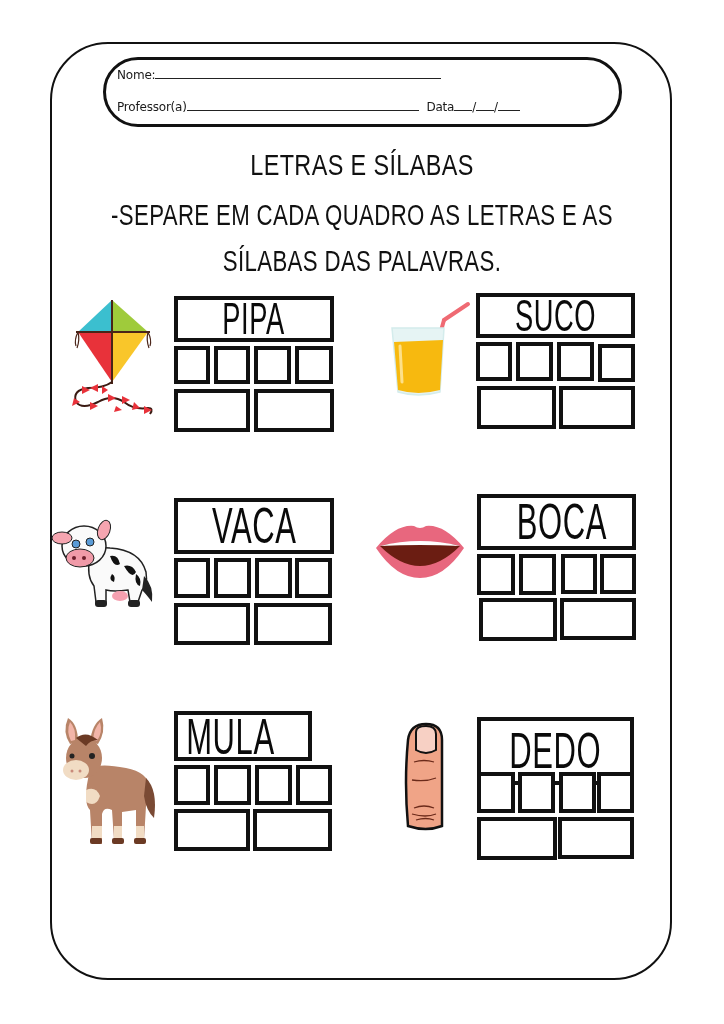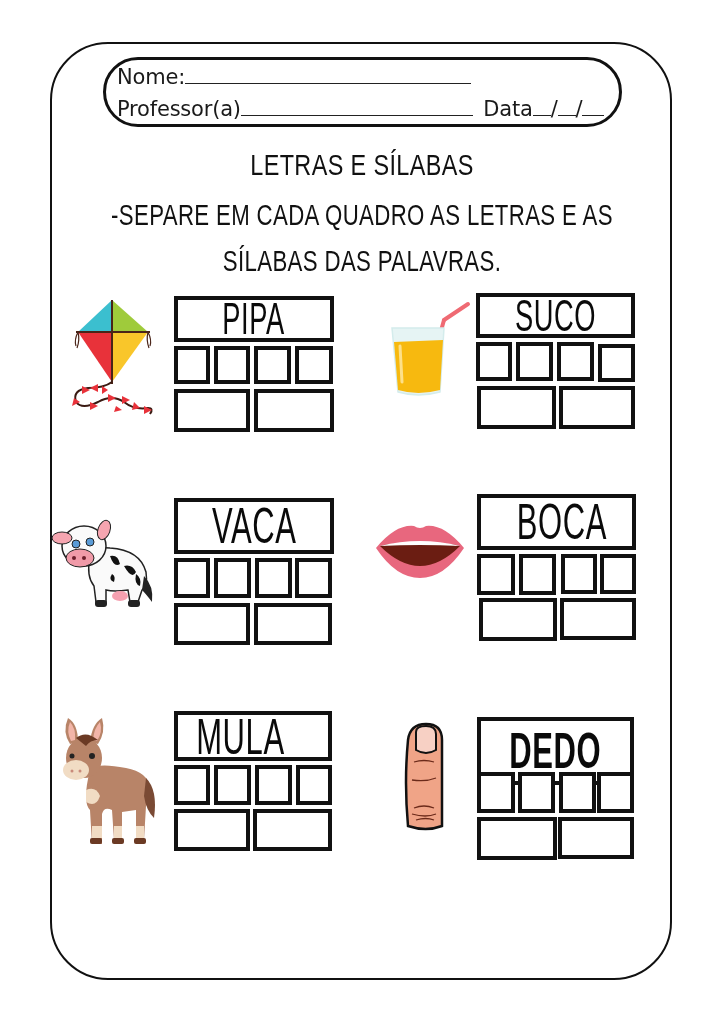--- a/index.html
+++ b/index.html
@@ -1,19 +1,19 @@
 <!DOCTYPE html>
 <html><head>
 <meta charset="utf-8">
 <style>
   html, body { margin:0; padding:0; background:#ffffff; }
   body { width:724px; height:1024px; position:relative; overflow:hidden; font-family:"Liberation Sans", sans-serif; color:#000; }
   .frame { position:absolute; left:50px; top:42px; width:622px; height:938px; border:2.5px solid #111; border-radius:58px; box-sizing:border-box; }
   .header-box { position:absolute; left:103px; top:57px; width:519px; height:70px; border:3px solid #111; border-radius:36px; box-sizing:border-box; }
-  .hdr-line { position:absolute; font-family:"DejaVu Sans", sans-serif; font-size:21px; color:#1a1a1a; white-space:nowrap; letter-spacing:-0.2px; }
+  .hdr-line { position:absolute; font-family:"DejaVu Sans", sans-serif; font-size:12px; color:#1a1a1a; white-space:nowrap; letter-spacing:-0.2px; }
   .hdr-line .blank { display:inline-block; border-bottom:1.3px solid #222; height:13px; vertical-align:baseline; }
   .title { position:absolute; left:0; width:724px; text-align:center; font-family:"Liberation Sans Narrow","Liberation Sans", sans-serif; font-size:30px; transform:scaleX(0.78); transform-origin:center; letter-spacing:0.5px; color:#111; white-space:nowrap; }
   .block { position:absolute; }
   .word-box { position:absolute; left:0; border:4px solid #111; box-sizing:border-box; display:flex; align-items:center; justify-content:center; overflow:hidden; }
   .word-box span { font-family:"Liberation Sans", sans-serif; font-size:44px; transform:scaleX(0.62); display:inline-block; line-height:1; letter-spacing:1px; color:#0a0a0a; }
   .letter-box, .syll-box { position:absolute; border:4px solid #111; box-sizing:border-box; background:#fff; }
   .pic { position:absolute; }
 </style>
 </head>
 <body>
@@ -152,38 +152,38 @@
   <path d="M44,8 Q38,14 37,26 L41,27 Q47,18 44,8 Z" fill="#f2b5a8"></path>
   <ellipse cx="28" cy="44" rx="18" ry="20" fill="#b88468"></ellipse>
   <path d="M20,24 q10,-8 22,2 q-8,0 -12,6z" fill="#6b3a24"></path>
   <ellipse cx="20" cy="56" rx="13" ry="10" fill="#f1dcc4"></ellipse>
   <circle cx="36" cy="42" r="3" fill="#222"></circle>
     <circle cx="16" cy="42" r="2.5" fill="#222"></circle>
   <circle cx="16" cy="57" r="1.5" fill="#c98a7a"></circle>
     <circle cx="24" cy="57" r="1.5" fill="#c98a7a"></circle>
 </svg>
 <div class="block" style="left:174px; top:711px;">
-  <div class="word-box" style="top:0; width:158px; height:50px;">
+  <div class="word-box" style="top:0; width:138px; height:50px;">
       <span style="font-size:50px; margin-right:26px; margin-top:2px;">MULA</span>
     </div>
   <div class="letter-box" style="left:0; top:54px; width:36px; height:40px;"></div>
   <div class="letter-box" style="left:40px; top:54px; width:37px; height:40px;"></div>
   <div class="letter-box" style="left:81px; top:54px; width:37px; height:40px;"></div>
   <div class="letter-box" style="left:122px; top:54px; width:36px; height:40px;"></div>
   <div class="syll-box" style="left:0; top:98px; width:76px; height:42px;"></div>
   <div class="syll-box" style="left:79px; top:98px; width:79px; height:42px;"></div>
 </div>
 
 <svg class="pic" style="left:404px; top:722px;" width="44" height="110" viewBox="0 0 44 110">
   <path d="M4,18 Q6,2 22,2 Q38,2 38,18 L38,104 Q22,110 4,104 Q0,60 4,18 Z" fill="#f0a487" stroke="#111" stroke-width="2.5"></path>
   <path d="M12,10 Q12,4 22,4 Q32,4 32,12 L32,28 Q22,34 12,28 Z" fill="#f7d0c4" stroke="#111" stroke-width="2"></path>
   <path d="M10,40 q10,-3 20,0 M8,58 q14,2 24,-2 M10,86 q10,-4 20,0 M8,92 q14,4 24,0 M12,98 q10,-3 18,0" stroke="#6b2a1a" stroke-width="1.3" fill="none"></path>
 </svg>
 <div class="block" style="left:477px; top:717px;">
-  <div class="word-box" style="top:0; width:157px; height:68px;font-weight:bold;">
+  <div class="word-box" style="top:0; width:157px; height:68px;">
       <span style="font-size:50px;">DEDO</span>
     </div>
   <div class="letter-box" style="left:0; top:55px; width:38px; height:41px;"></div>
   <div class="letter-box" style="left:41px; top:55px; width:37px; height:41px;"></div>
   <div class="letter-box" style="left:82px; top:55px; width:37px; height:41px;"></div>
   <div class="letter-box" style="left:120px; top:55px; width:37px; height:41px;"></div>
   <div class="syll-box" style="left:0; top:100px; width:80px; height:43px;"></div>
   <div class="syll-box" style="left:81px; top:100px; width:76px; height:42px;"></div>
 </div>
 

